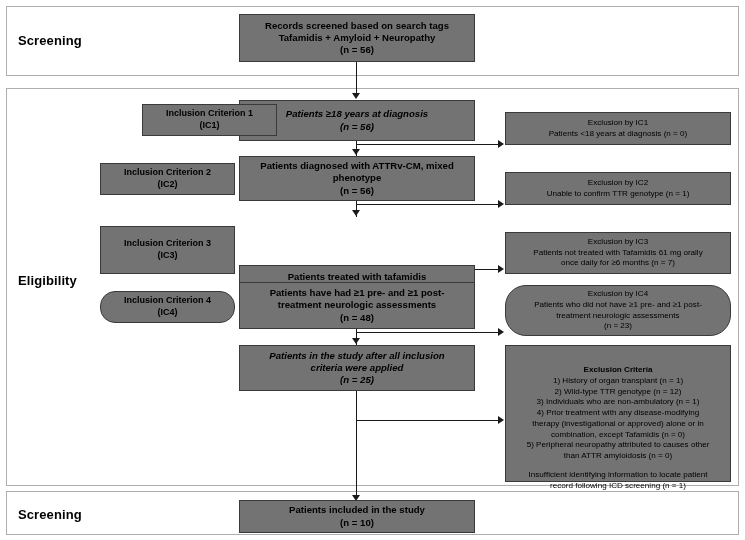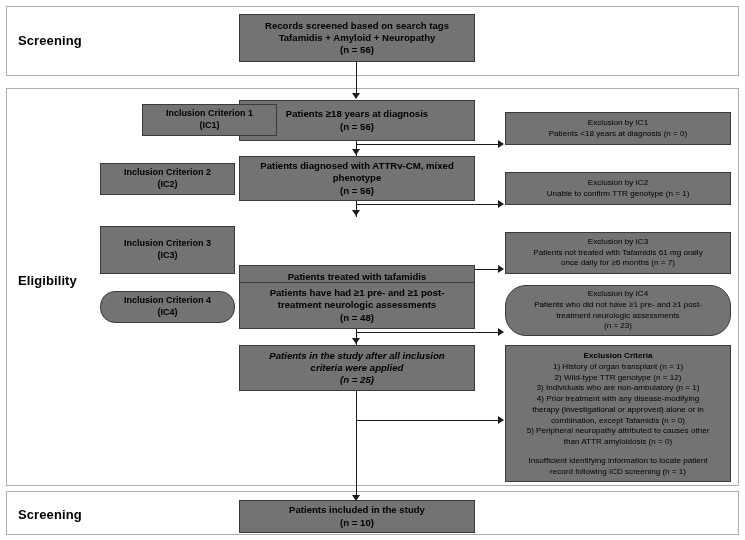--- a/index.html
+++ b/index.html
@@ -61,21 +61,21 @@
   .box-excl {
     font-weight: normal;
     font-size: 8.1px;
     line-height: 1.3;
   }
   .box-excl-big {
     font-weight: normal;
     font-size: 8.1px;
     line-height: 1.33;
     align-items: flex-start;
-    padding-top: 5px;
+    padding-top: 19px;
   }
   .excl-title {
     font-weight: bold;
     display: block;
   }
   .excl-line { display: block; }
   .excl-gap { display: block; height: 8px; }
 
   
   .vline {
@@ -147,21 +147,21 @@
   <div class="arrow-right" style="left:498px; top:416px;"></div>
 
   <div class="box box-main" style="left:239px; top:14px; width:236px; height:48px;">
     <div class="inner">
       <div>Records screened based on search tags</div>
       <div>Tafamidis + Amyloid + Neuropathy</div>
       <div>(n = 56)</div>
     </div>
   </div>
 
-  <div class="box box-main" style="left:239px; top:100px; width:236px; height:41px;">
+  <div class="box box-main" style="left:239px; top:100px; width:236px; height:41px;font-style:italic;">
     <div class="inner">
       <div>Patients ≥18 years at diagnosis</div>
       <div>(n = 56)</div>
     </div>
   </div>
 
   <div class="box box-main" style="left:239px; top:156px; width:236px; height:45px;">
     <div class="inner">
       <div>Patients diagnosed with ATTRv-CM, mixed</div>
       <div>phenotype</div>

